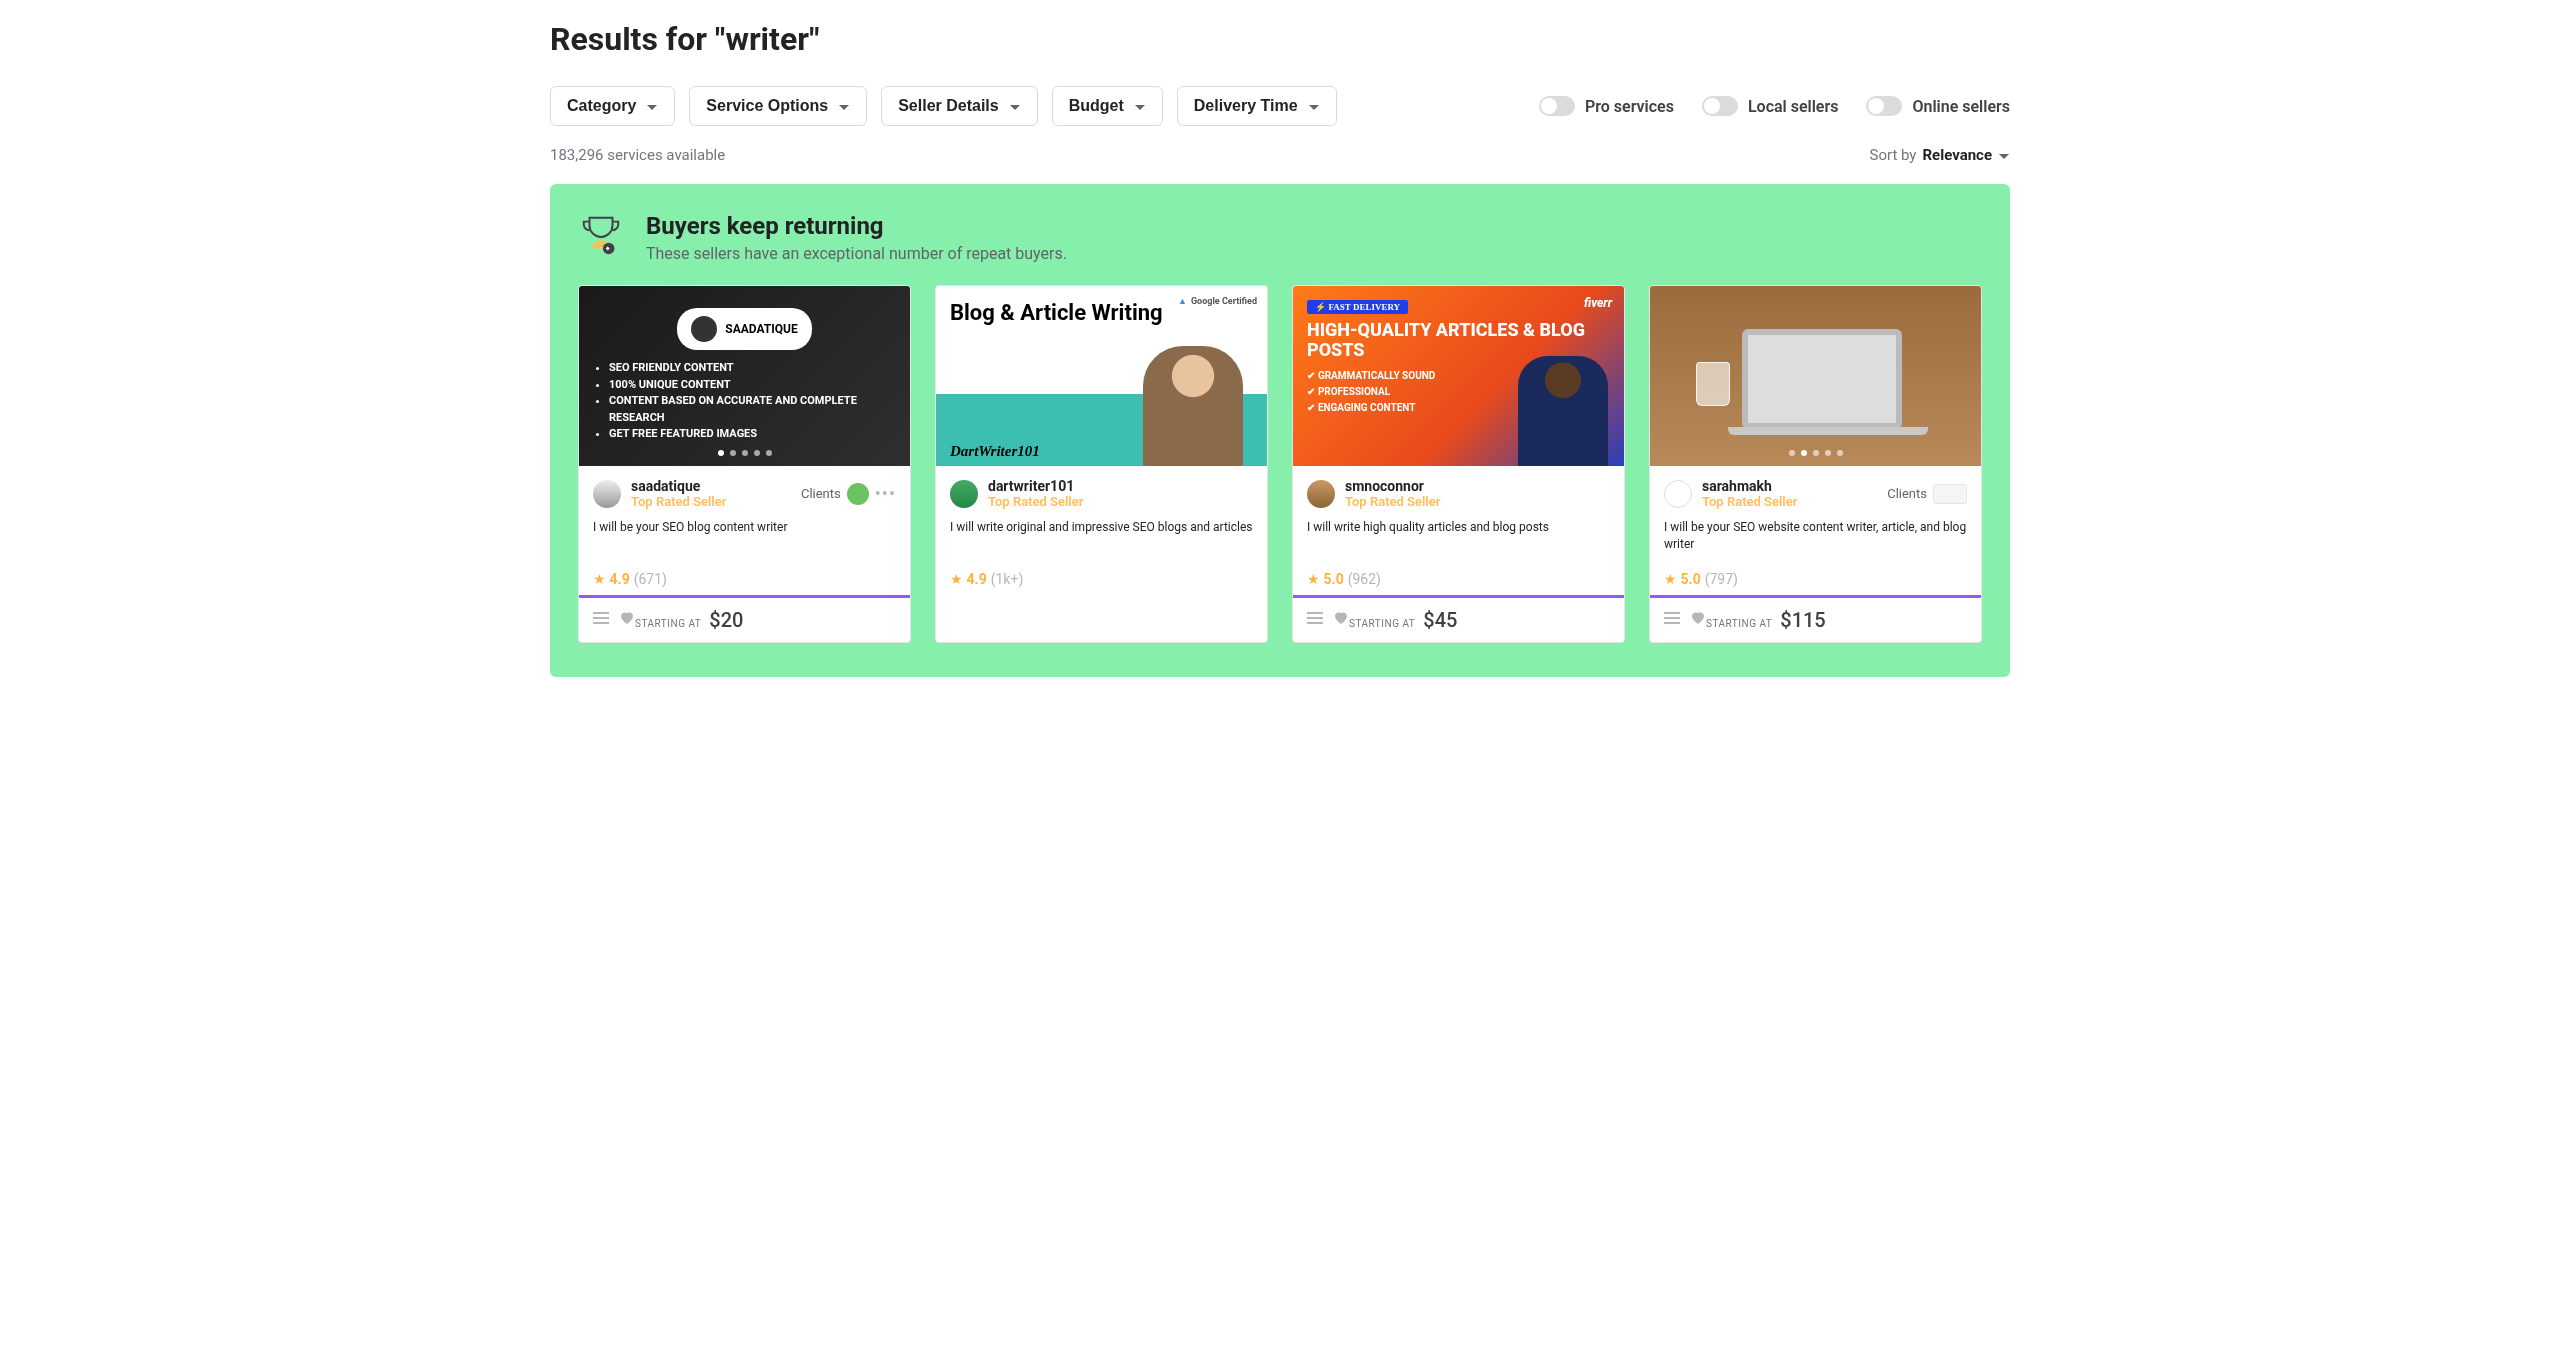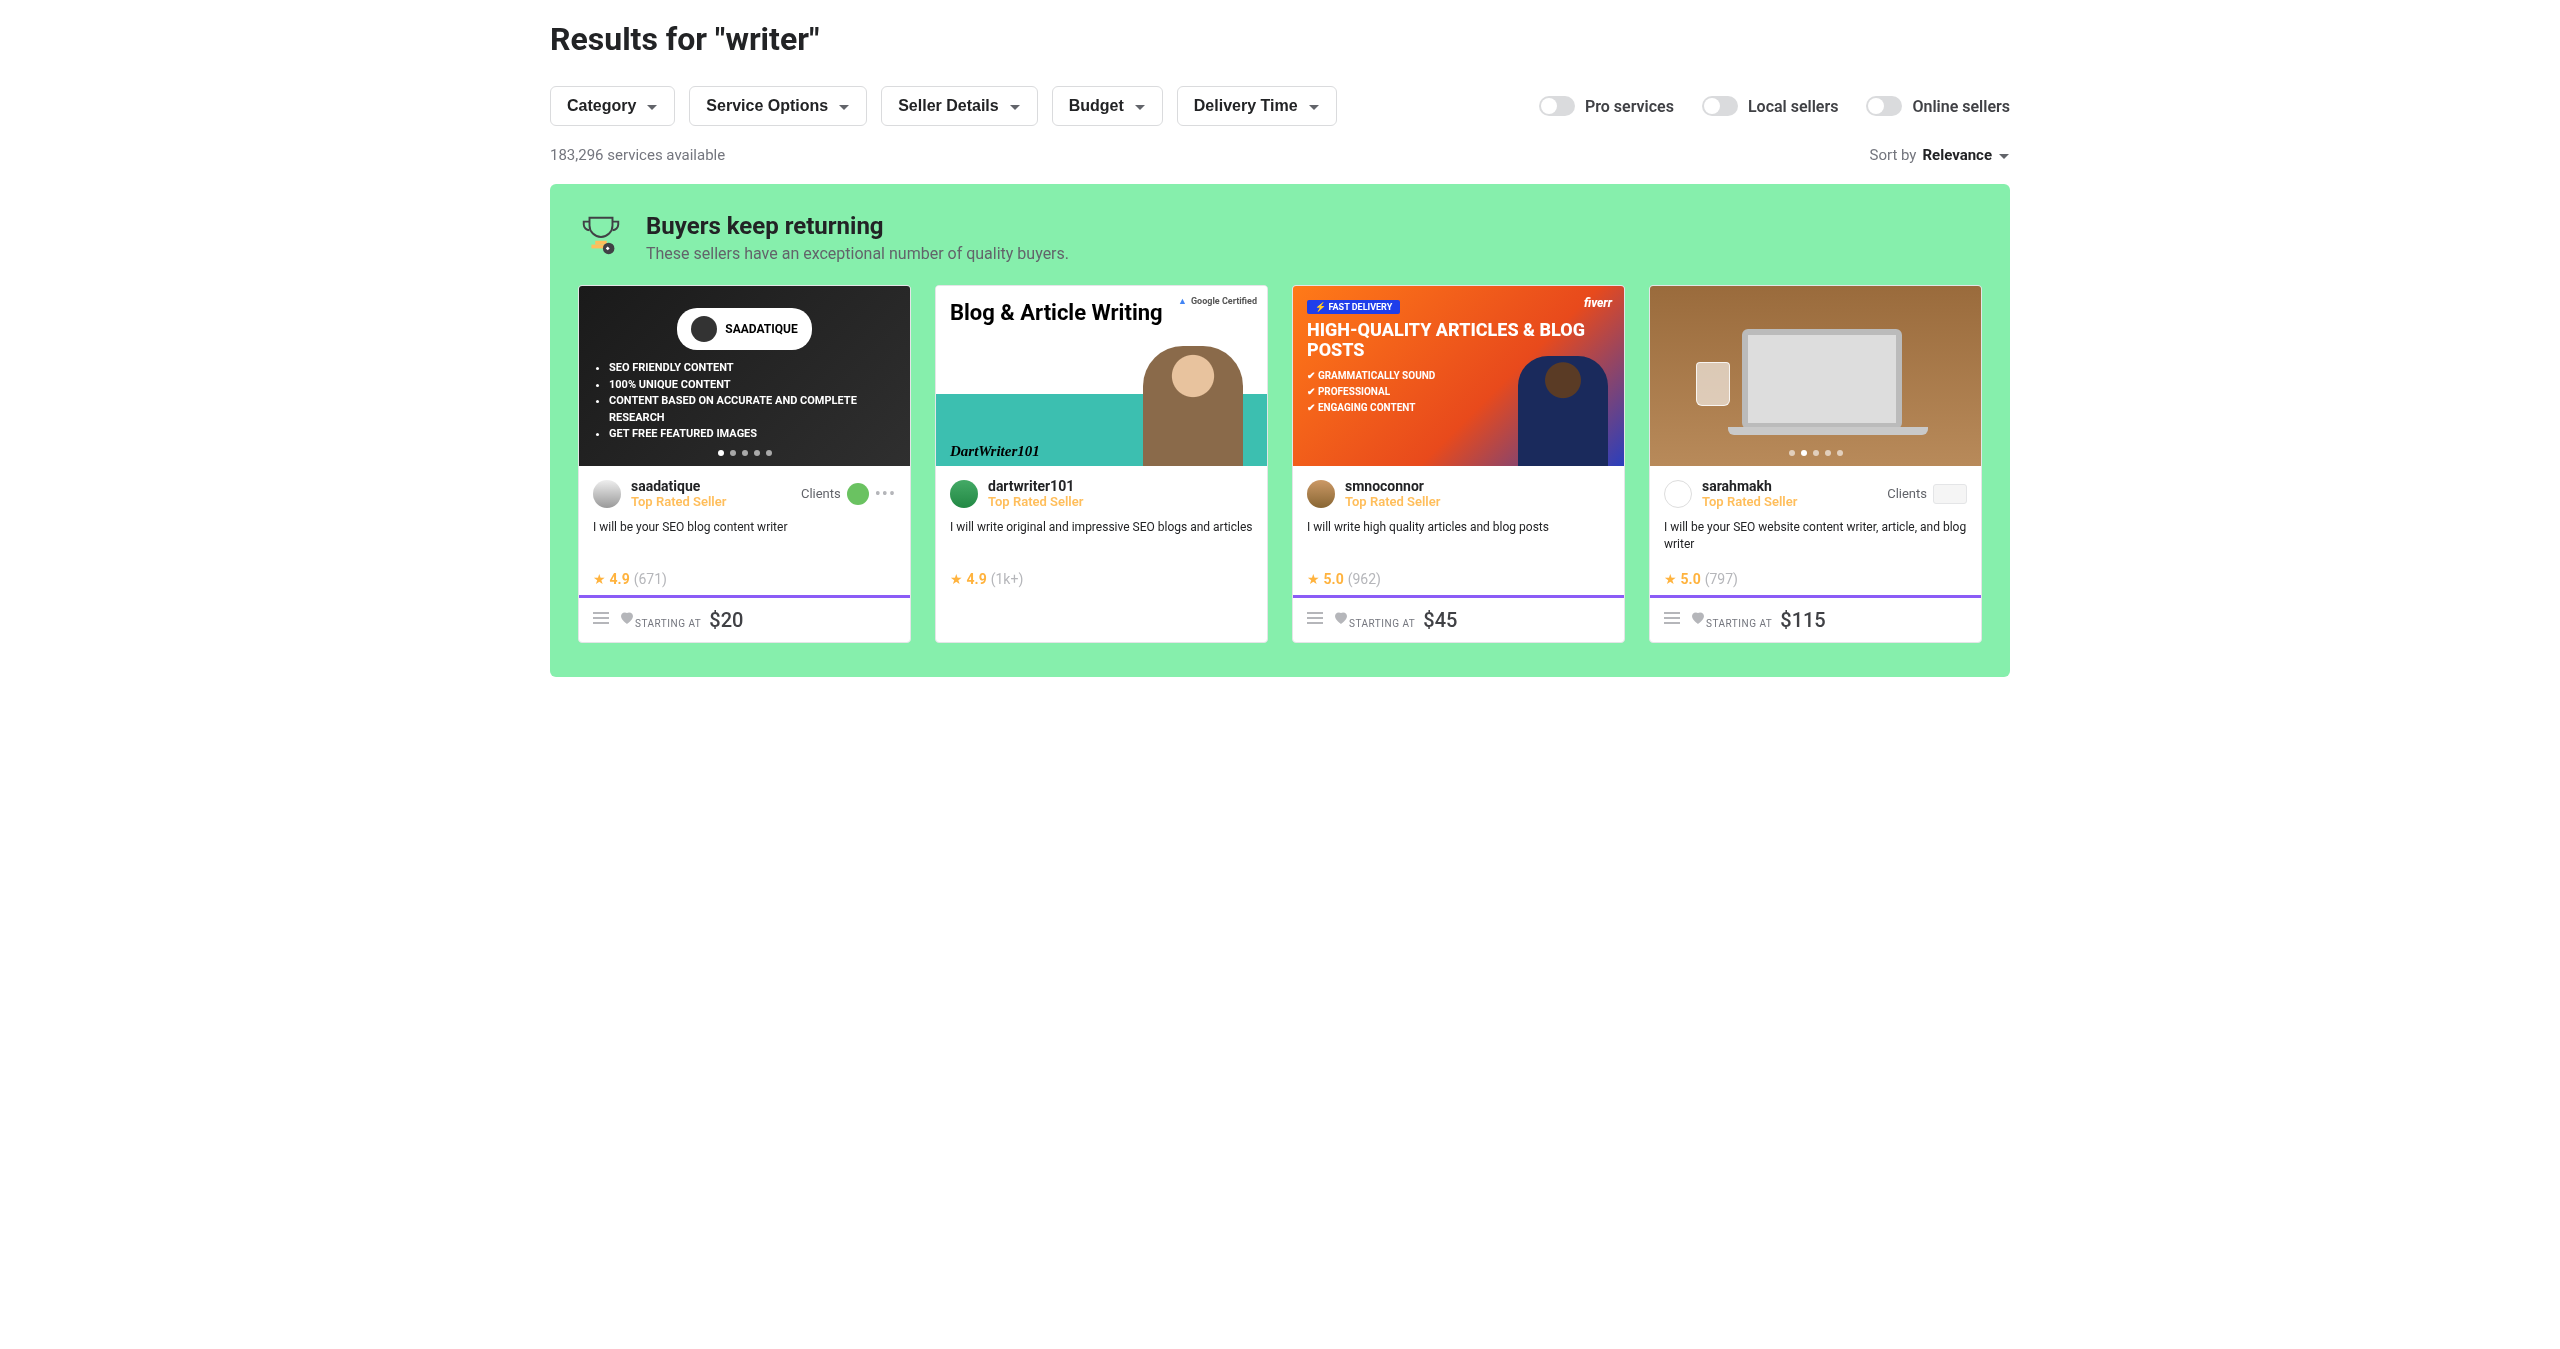--- a/index.html
+++ b/index.html
@@ -38,21 +38,21 @@
 .thumb-1 { background: linear-gradient(135deg, #1a1a1a, #2f2f2f); font-size: 11px; padding: 12px; flex-direction: column; align-items: flex-start; justify-content: flex-start; }
 .thumb-1 .brand { background: #fff; color: #000; padding: 8px 14px; border-radius: 20px; font-size: 12px; align-self: center; margin: 10px 0; display: flex; align-items: center; gap: 8px; }
 .thumb-1 .brand .av { width: 26px; height: 26px; border-radius: 50%; background: #333; }
 .thumb-1 ul { list-style: disc; padding-left: 18px; font-size: 11px; line-height: 1.5; }
 .thumb-2 { background: linear-gradient(to top, #3cbfb0 40%, #fff 40%); color: #000; align-items: flex-start; justify-content: flex-start; padding: 14px; }
 .thumb-2 .title2 { font-size: 22px; line-height: 1.2; font-weight: 700; }
 .thumb-2 .person { position: absolute; right: 24px; bottom: 0; width: 100px; height: 120px; background: radial-gradient(circle at 50% 25%, #e8c39e 20%, transparent 21%), #8a6a4a; border-radius: 40px 40px 0 0; }
 .thumb-2 .script { position: absolute; bottom: 6px; left: 14px; font-style: italic; font-family: cursive; font-size: 15px; color: #000; }
 .thumb-2 .badge { position: absolute; top: 10px; right: 10px; display: flex; align-items: center; gap: 4px; font-size: 9px; color: #555; }
 .thumb-3 { background: linear-gradient(135deg, #ff7a18, #e84a1c 60%, #2a3fbd); padding: 14px; flex-direction: column; align-items: flex-start; justify-content: flex-start; }
-.thumb-3 .fast { background: #1f3eea; color: #fff; font-size: 9px; padding: 2px 8px; border-radius: 2px; margin-bottom: 6px; display: inline-block; }
+.thumb-3 .fast { background: #1f3eea; color: #fff; font-size: 9px; padding: 2px 8px; border-radius: 2px; margin-bottom: 6px; display: inline-block; font-family: Liberation Serif, serif; }
 .thumb-3 .headline { font-size: 18px; font-weight: 800; line-height: 1.1; }
 .thumb-3 .checks { font-size: 10px; margin-top: 8px; line-height: 1.6; }
 .thumb-3 .person3 { position: absolute; right: 16px; bottom: 0; width: 90px; height: 110px; background: radial-gradient(circle at 50% 22%, #5a3b25 18%, transparent 19%), #1a2a5c; border-radius: 30px 30px 0 0; }
 .thumb-3 .fiverr { position: absolute; top: 10px; right: 12px; font-size: 12px; font-style: italic; font-weight: 800; }
 .thumb-4 { background: linear-gradient(to bottom, #9a6b3c, #b88a5a); }
 .thumb-4 .laptop { position: absolute; right: 24%; top: 24%; width: 160px; height: 100px; background: #ddd; border: 6px solid #bbb; border-radius: 6px; }
 .thumb-4 .laptop::after { content: ""; position: absolute; width: 200px; height: 8px; background: #c9c9c9; bottom: -12px; left: -20px; border-radius: 0 0 6px 6px; }
 .thumb-4 .glass { position: absolute; left: 14%; top: 42%; width: 34px; height: 44px; background: rgba(255,255,255,.6); border-radius: 4px 4px 6px 6px; border: 1px solid rgba(255,255,255,.8); }
 
 .card-body { padding: 12px 14px 0 14px; flex: 1; display: flex; flex-direction: column; }
@@ -157,21 +157,21 @@
             <path d="M12 6h24v8a12 12 0 01-24 0V6z" fill="none" stroke="#404145" stroke-width="2"></path>
             <path d="M12 10H6v3a6 6 0 006 6M36 10h6v3a6 6 0 01-6 6" fill="none" stroke="#404145" stroke-width="2"></path>
             <rect x="18" y="30" width="12" height="4" fill="#ffbe5b"></rect>
             <rect x="14" y="34" width="20" height="4" fill="#ffbe5b"></rect>
             <circle cx="32" cy="38" r="6" fill="#404145"></circle>
             <path d="M29 38l2-2 2 2-2 2z" fill="#fff"></path>
           </svg>
       </div>
       <div>
         <div class="featured-heading">Buyers keep returning</div>
-        <div class="featured-sub">These sellers have an exceptional number of quality buyers.</div>
+        <div class="featured-sub">These sellers have an exceptional number of repeat buyers.</div>
       </div>
     </div>
 
     <div class="cards">
 
       <div class="card">
         <div class="card-thumb thumb-1">
           <div class="brand">
               <div class="av"></div>
               <span>SAADATIQUE</span>

